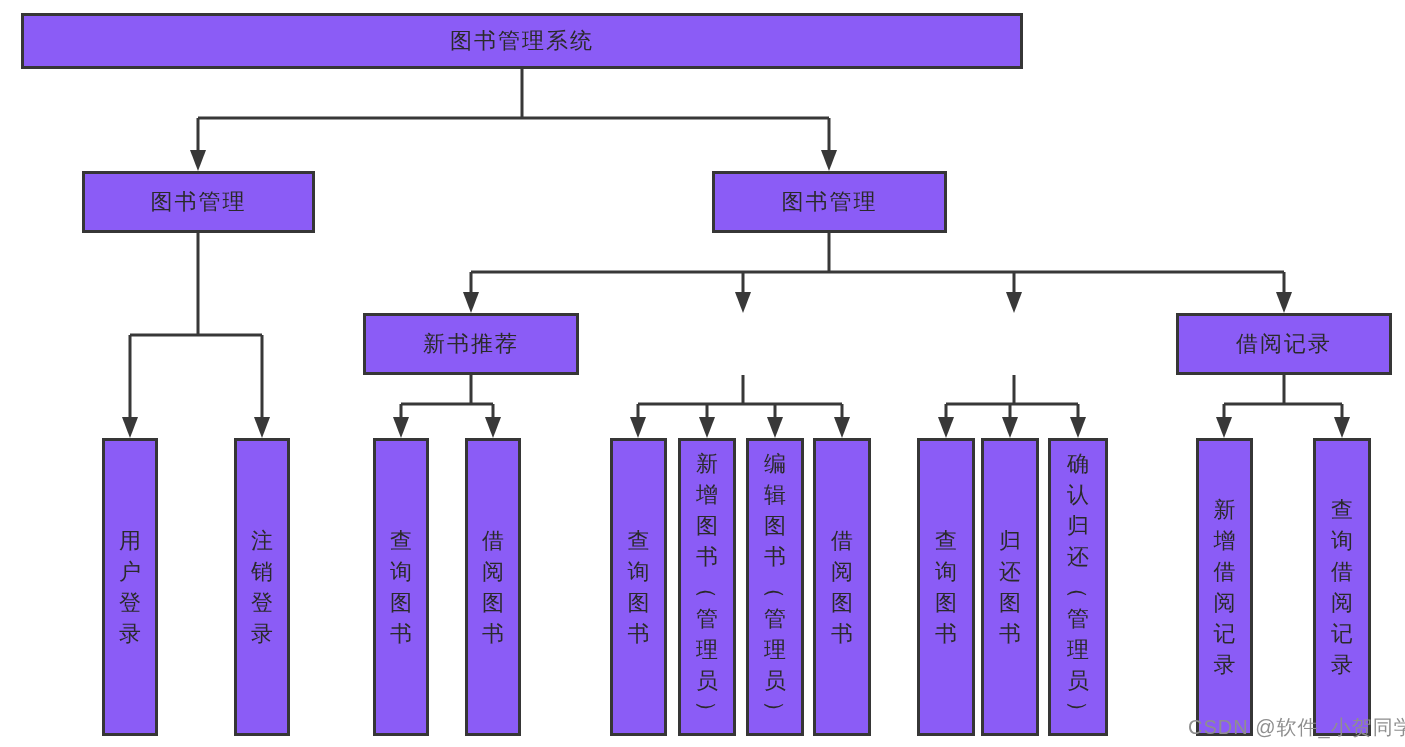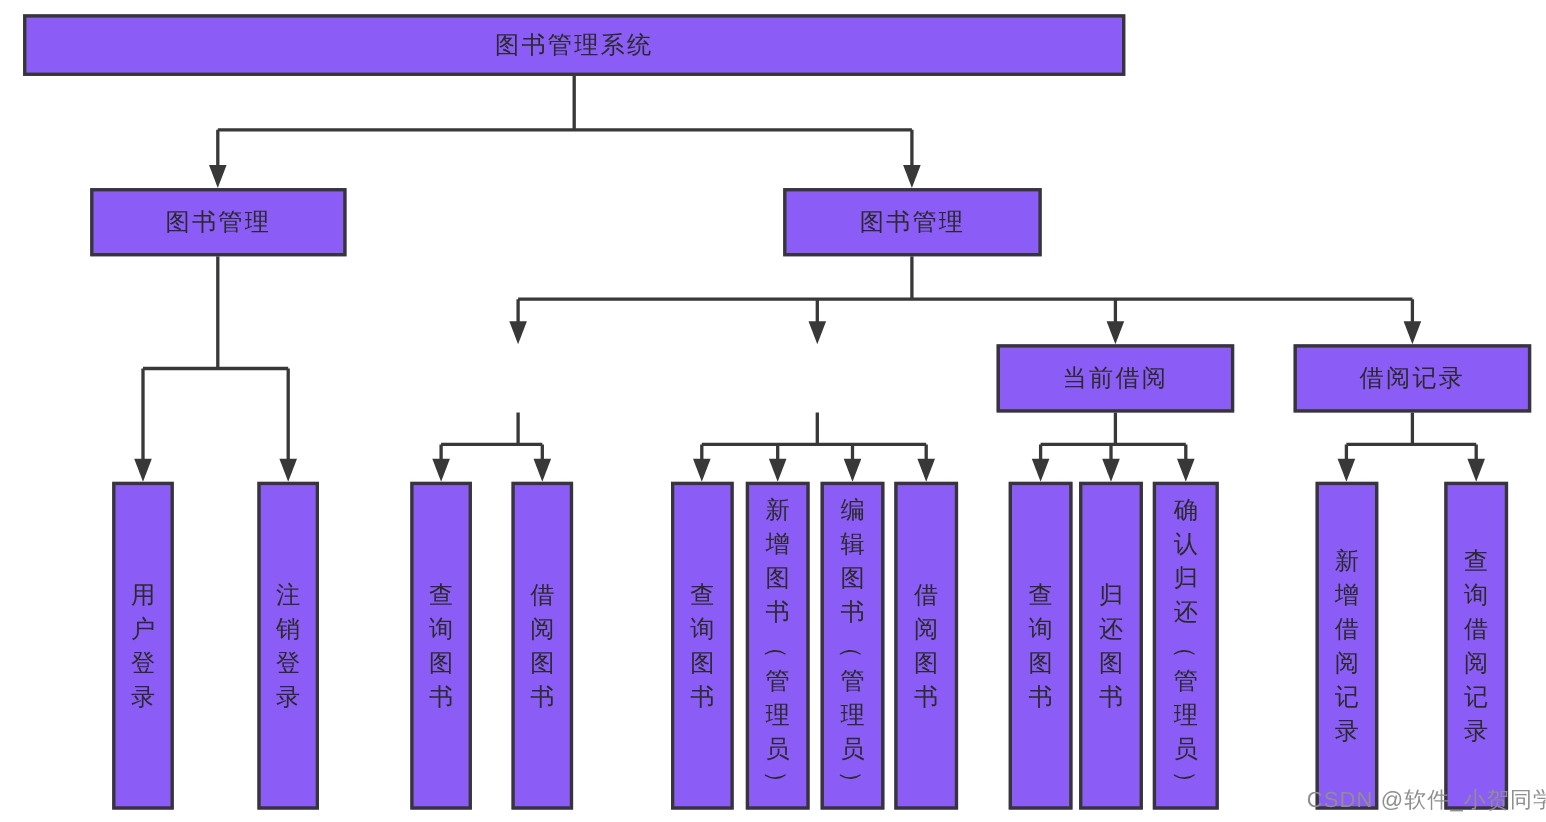--- a/index.html
+++ b/index.html
@@ -72,22 +72,22 @@
     <div class="hlabel">图书管理系统</div>
   </div>
 
   <div class="box lvl1" style="left:82px;width:233px">
     <div class="hlabel">图书管理</div>
   </div>
   <div class="box lvl1" style="left:712px;width:235px">
     <div class="hlabel">图书管理</div>
   </div>
 
-  <div class="box lvl2" style="left:906px">
-    <div class="hlabel">当前借阅</div>
+  <div class="box lvl2" style="left:363px">
+    <div class="hlabel">新书推荐</div>
   </div>
   <div class="box lvl2" style="left:1176px">
     <div class="hlabel">借阅记录</div>
   </div>
 
   <div class="box vbox" style="left:102px;width:56px">
     <div class="vlabel">
         <span>用</span>
         <span>户</span>
         <span>登</span>

